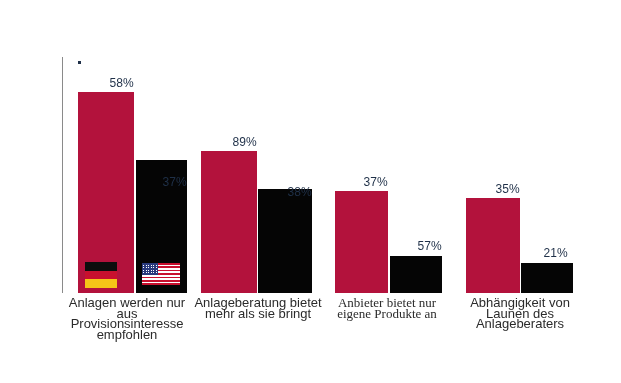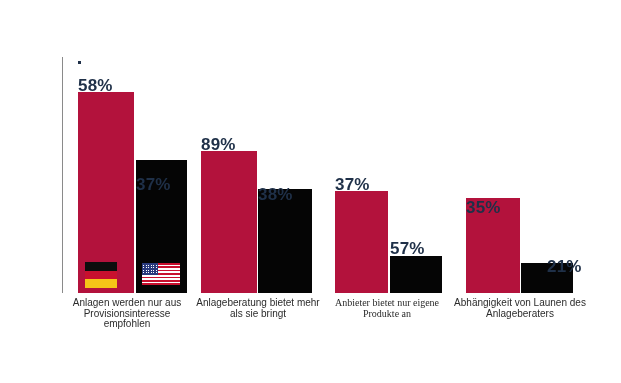--- a/index.html
+++ b/index.html
@@ -54,25 +54,25 @@
   
   .bar {
     position: absolute;
     bottom: 0;
   }
   .bar.red   { background: #b3123c; }
   .bar.black { background: #050505; }
 
   .bar-label {
     position: absolute;
-    font-size: 17px;
-    font-weight: bold;
+    font-size: 12px;
+    font-weight: normal;
     color: #1f3048;
     white-space: nowrap;
-    text-align: left;
+    text-align: right;
     letter-spacing: 0.2px;
   }
 
   
   .flag {
     position: absolute;
     overflow: hidden;
     display: block;
   }
   .flag-de {
@@ -108,21 +108,21 @@
     left: 1px;
     width: 14px;
     height: 1px;
     background: repeating-linear-gradient(to right,
       #ffffff 0px, #ffffff 1px, transparent 1px, transparent 2.6px);
   }
 
   
   .cat-label {
     position: absolute;
-    font-size: 10px;
+    font-size: 13px;
     color: #2b2b2b;
     text-align: center;
     line-height: 10.5px;
     white-space: normal;
   }
 </style>
 </head>
 <body>
 
 <div id="chart-root">
@@ -171,24 +171,24 @@
     <div class="bar black" style="left:196px; width:54px; height:104px;"></div>
     <div class="bar-label" style="left:196px; width:54px; top:128px;">38%</div>
 
     <div class="bar red" style="left:273px; width:53px; height:102px;"></div>
     <div class="bar-label" style="left:273px; width:53px; top:118px;">37%</div>
 
     <div class="bar black" style="left:328px; width:52px; height:37px;"></div>
     <div class="bar-label" style="left:328px; width:52px; top:182px;">57%</div>
 
     <div class="bar red" style="left:404px; width:54px; height:95px;"></div>
-    <div class="bar-label" style="left:404px; width:54px; top:125px;margin-top:16px;">35%</div>
+    <div class="bar-label" style="left:404px; width:54px; top:125px;">35%</div>
 
     <div class="bar black" style="left:459px; width:52px; height:30px;"></div>
-    <div class="bar-label" style="left:485px; width:52px; top:189px;margin-top:11px;">21%</div>
+    <div class="bar-label" style="left:454px; width:52px; top:189px;">21%</div>
 
   </div>
 
   <div class="cat-label" style="left:62px; top:298px; width:130px;">Anlagen werden nur aus Provisionsinteresse empfohlen</div>
 
   <div class="cat-label" style="left:190px; top:298px; width:136px;">Anlageberatung bietet mehr als sie bringt</div>
 
   <div class="cat-label" style="left:322px; top:298px; width:130px;font-family:Liberation Serif, serif;">Anbieter bietet nur eigene Produkte an</div>
 
   <div class="cat-label" style="left:452px; top:298px; width:136px;">Abhängigkeit von Launen des Anlageberaters</div>

